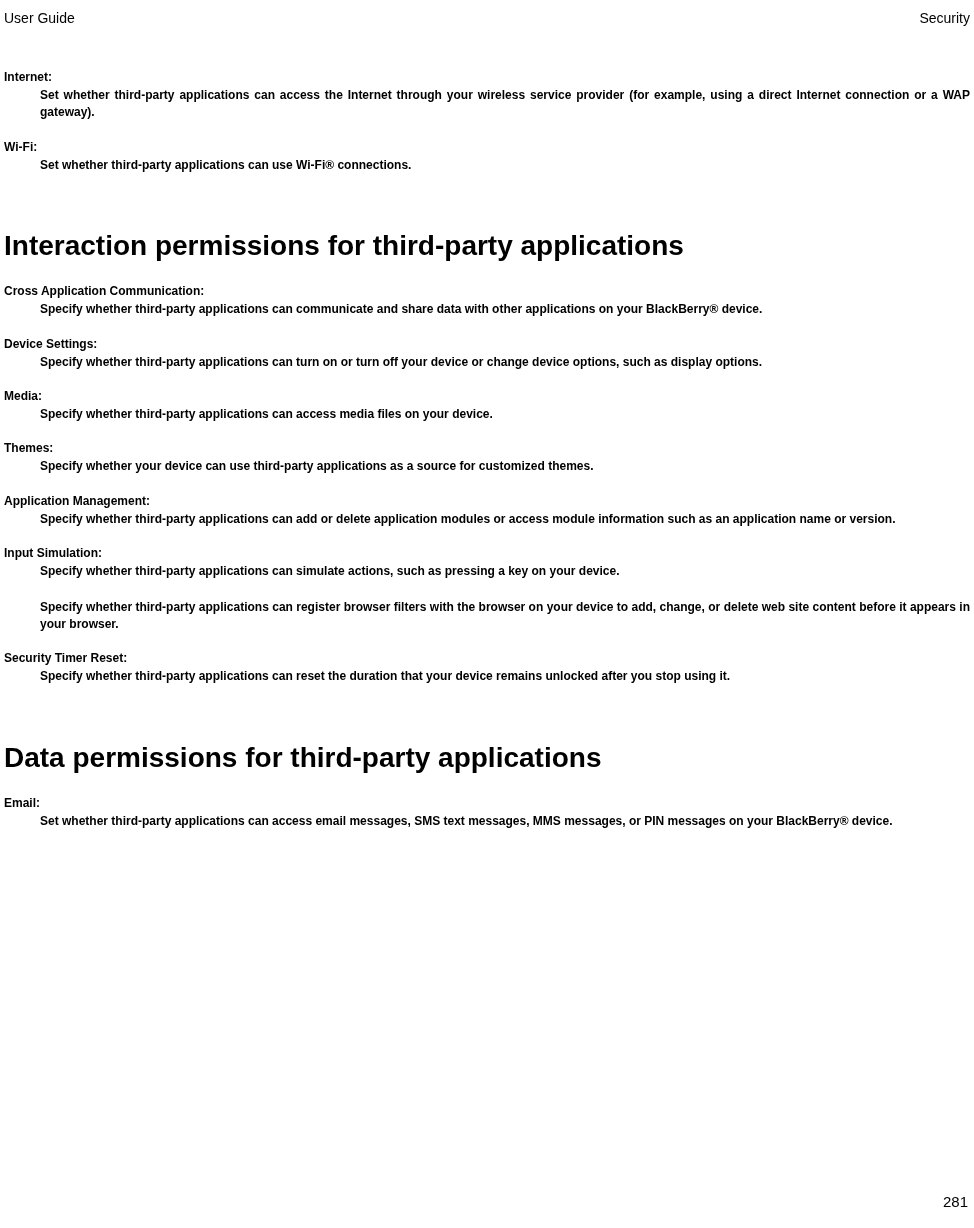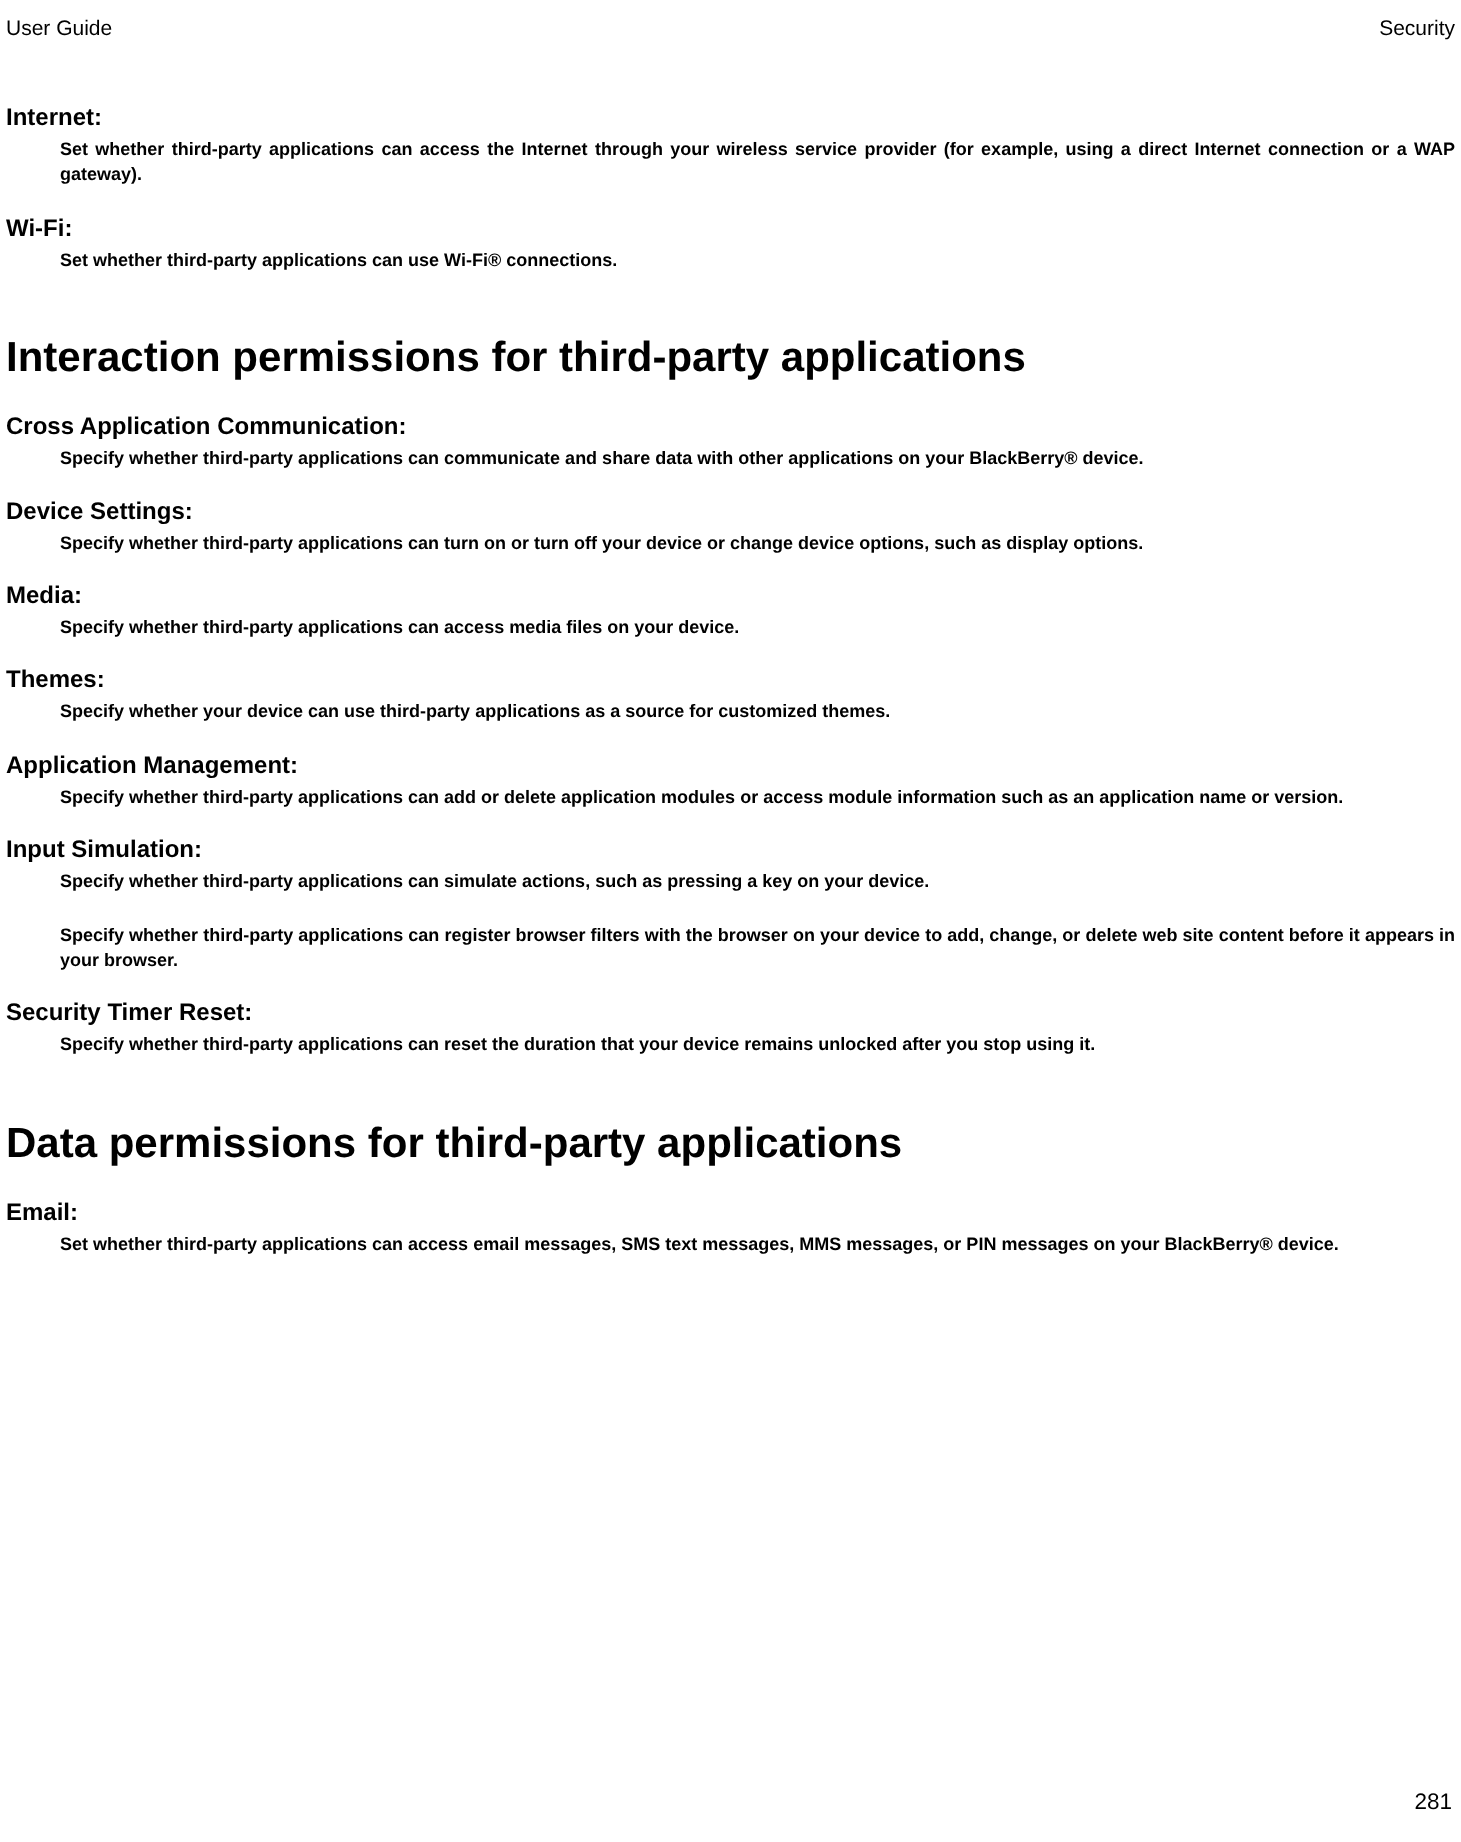--- a/index.html
+++ b/index.html
@@ -24,37 +24,37 @@
       margin-bottom: 44px;
     }
     .content {
       padding: 0 0 0 0;
     }
     .term-block {
       margin-bottom: 18px;
     }
     .term {
       font-weight: 600;
-      font-size: 16px;
+      font-size: 12px;
       margin-bottom: 3px;
       display: block;
     }
     .desc {
       font-size: 12px;
       line-height: 1.45;
       padding-left: 36px;
       display: block;
       text-align: justify;
       text-justify: inter-word;
       font-weight: bold;
     }
     h1.section {
       font-size: 28px;
       font-weight: 700;
-      margin-top: 40px;
+      margin-top: 56px;
       margin-bottom: 22px;
     }
     .page-number {
       position: absolute;
       bottom: 18px;
       right: 6px;
       font-size: 15px;
     }
   </style>
 </head>

